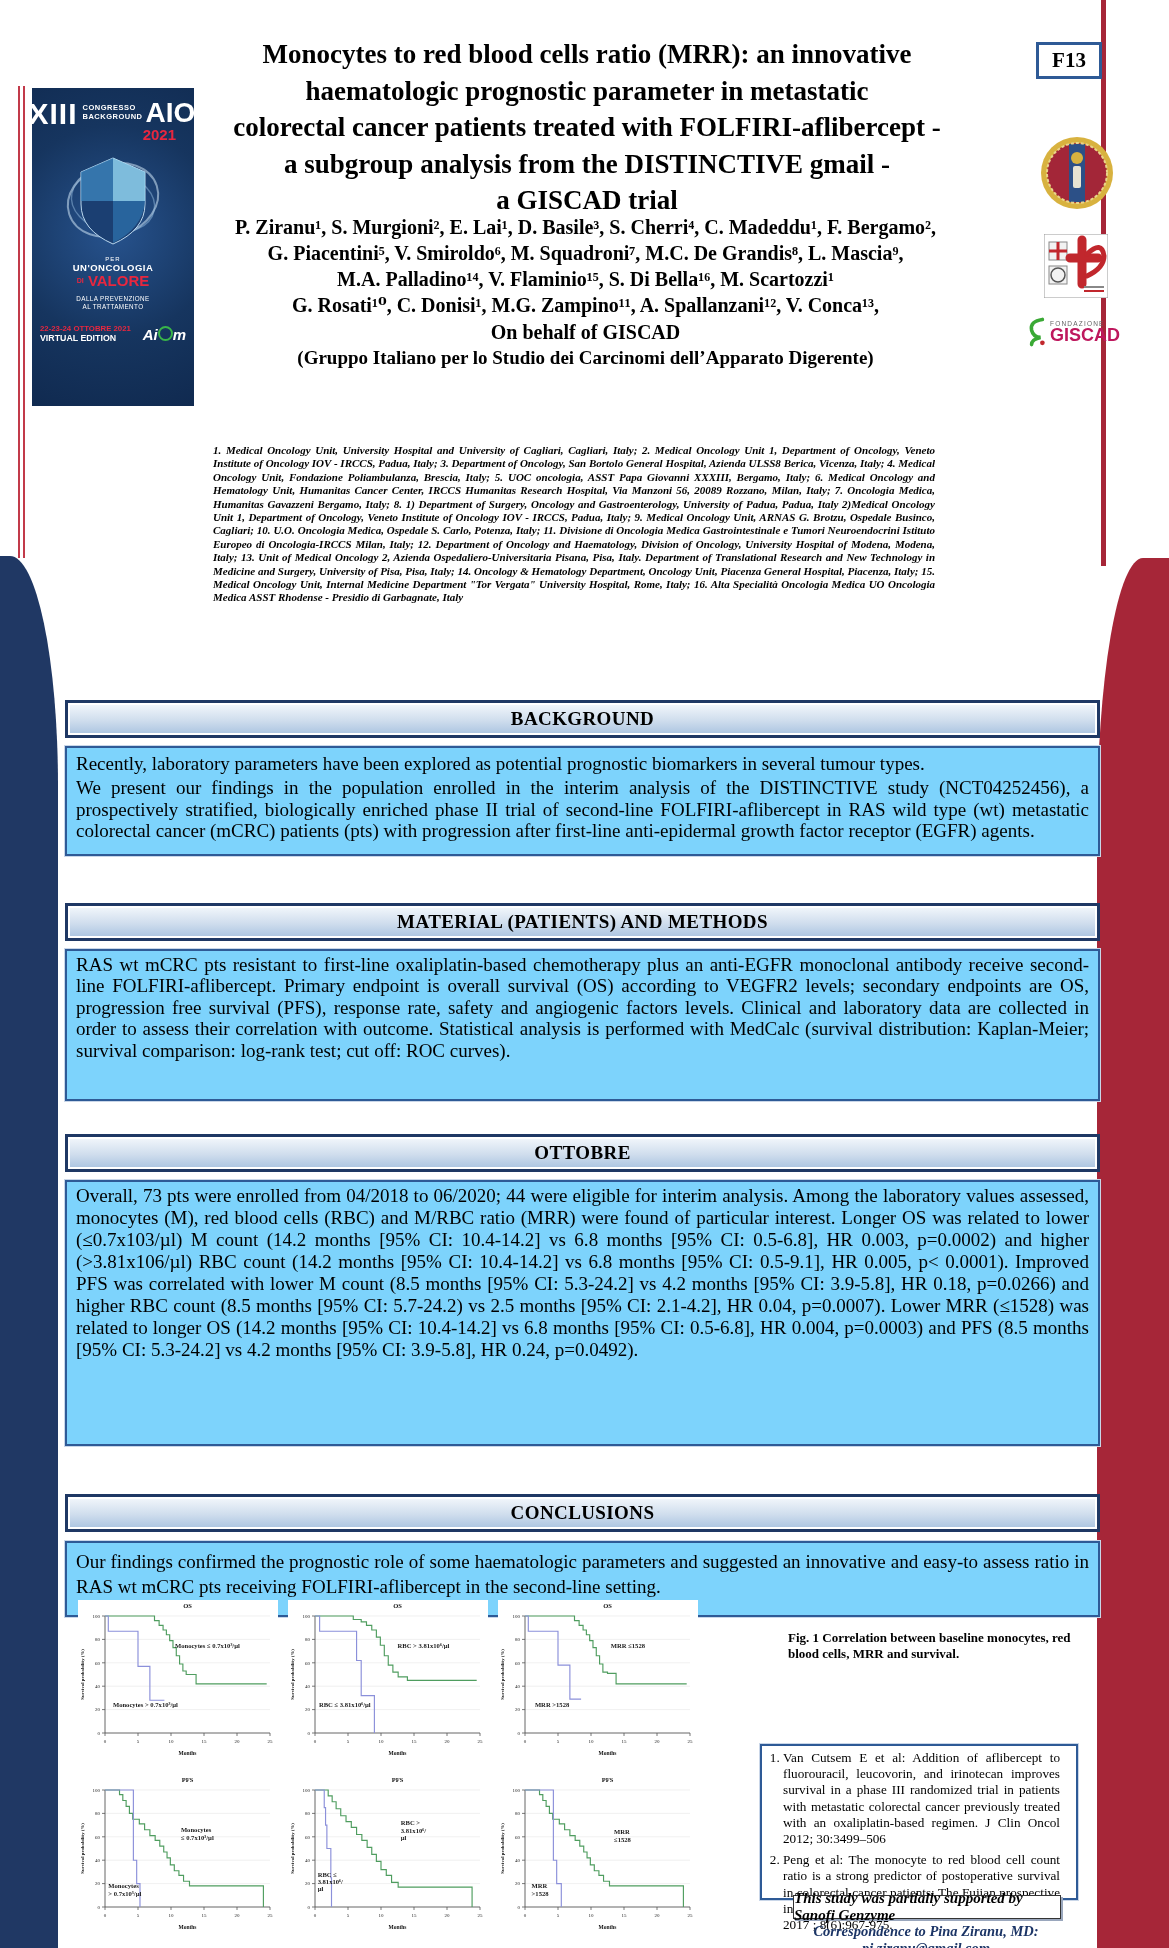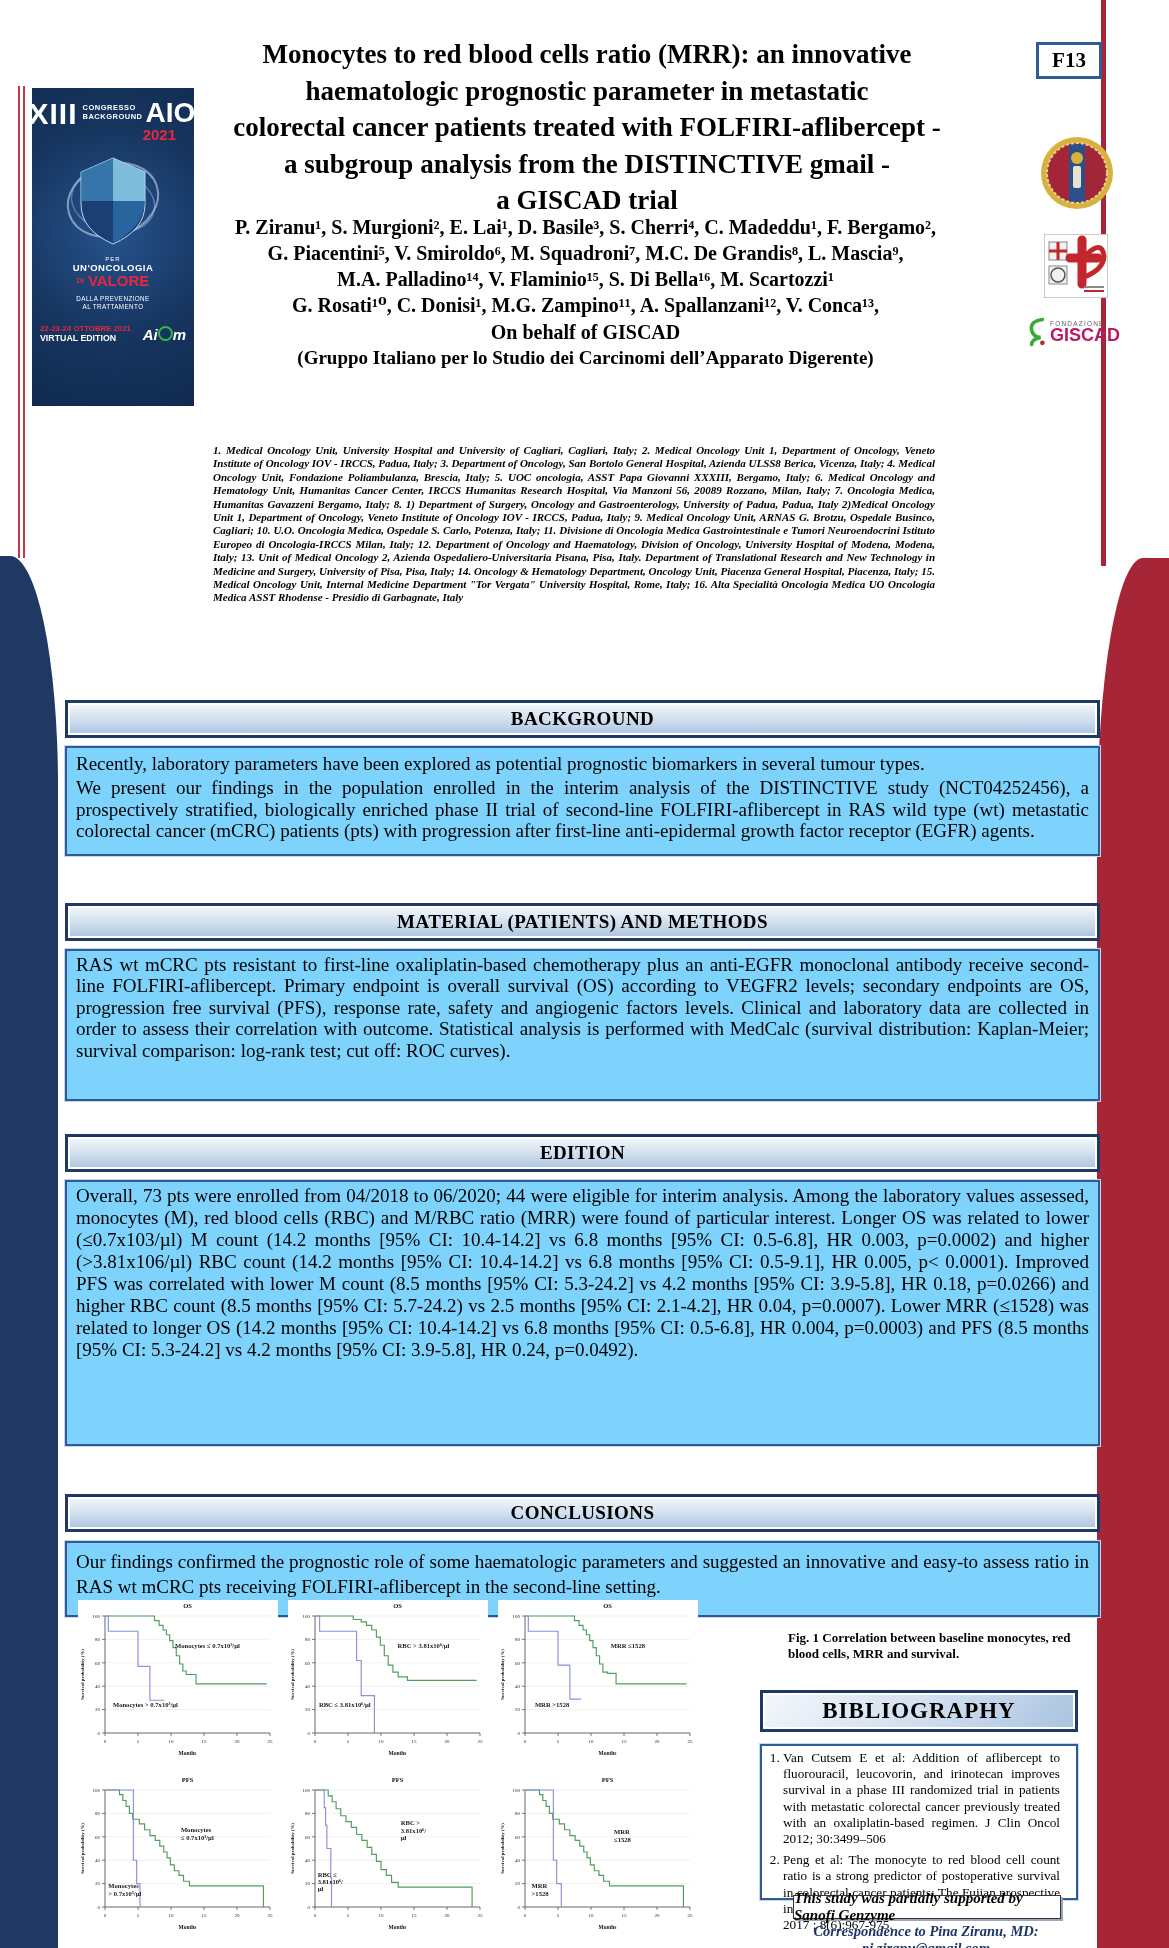--- a/index.html
+++ b/index.html
@@ -195,21 +195,21 @@
 
   <div class="sec-hdr" id="hdr-background">BACKGROUND</div>
   <div class="sec-box" id="box-background">
     <p>Recently, laboratory parameters have been explored as potential prognostic biomarkers in several tumour types.</p>
     <p>We present our findings in the population enrolled in the interim analysis of the DISTINCTIVE study (NCT04252456), a prospectively stratified, biologically enriched phase II trial of second-line FOLFIRI-aflibercept in RAS wild type (wt) metastatic colorectal cancer (mCRC) patients (pts) with progression after first-line anti-epidermal growth factor receptor (EGFR) agents.</p>
   </div>
 
   <div class="sec-hdr" id="hdr-methods">MATERIAL (PATIENTS) AND METHODS</div>
   <div class="sec-box" id="box-methods">RAS wt mCRC pts resistant to first-line oxaliplatin-based chemotherapy plus an anti-EGFR monoclonal antibody receive second-line FOLFIRI-aflibercept. Primary endpoint is overall survival (OS) according to VEGFR2 levels; secondary endpoints are OS, progression free survival (PFS), response rate, safety and angiogenic factors levels. Clinical and laboratory data are collected in order to assess their correlation with outcome. Statistical analysis is performed with MedCalc (survival distribution: Kaplan-Meier; survival comparison: log-rank test; cut off: ROC curves).</div>
 
-  <div class="sec-hdr" id="hdr-results">EDITION</div>
+  <div class="sec-hdr" id="hdr-results">OTTOBRE</div>
   <div class="sec-box" id="box-results">Overall, 73 pts were enrolled from 04/2018 to 06/2020; 44 were eligible for interim analysis. Among the laboratory values assessed, monocytes (M), red blood cells (RBC) and M/RBC ratio (MRR) were found of particular interest. Longer OS was related to lower (≤0.7x103/µl) M count (14.2 months [95% CI: 10.4-14.2] vs 6.8 months [95% CI: 0.5-6.8], HR 0.003, p=0.0002) and higher (&gt;3.81x106/µl) RBC count (14.2 months [95% CI: 10.4-14.2] vs 6.8 months [95% CI: 0.5-9.1], HR 0.005, p&lt; 0.0001). Improved PFS was correlated with lower M count (8.5 months [95% CI: 5.3-24.2] vs 4.2 months [95% CI: 3.9-5.8], HR 0.18, p=0.0266) and higher RBC count (8.5 months [95% CI: 5.7-24.2) vs 2.5 months [95% CI: 2.1-4.2], HR 0.04, p=0.0007). Lower MRR (≤1528) was related to longer OS (14.2 months [95% CI: 10.4-14.2] vs 6.8 months [95% CI: 0.5-6.8], HR 0.004, p=0.0003) and PFS (8.5 months [95% CI: 5.3-24.2] vs 4.2 months [95% CI: 3.9-5.8], HR 0.24, p=0.0492).</div>
 
   <div class="sec-hdr" id="hdr-conclusions">CONCLUSIONS</div>
   <div class="sec-box" id="box-conclusions">Our findings confirmed the prognostic role of some haematologic parameters and suggested an innovative and easy-to assess ratio in RAS wt mCRC pts receiving FOLFIRI-aflibercept in the second-line setting.</div>
 
   <div class="plots">
     <div class="plot-row">
       <svg class="plot" viewBox="0 0 200 160">
           <rect x="0" y="0" width="200" height="160" fill="#ffffff"></rect>
           <line x1="27" y1="109.60000000000001" x2="192" y2="109.60000000000001" stroke="#e6e6e6" stroke-width="0.6"></line>
@@ -450,21 +450,20 @@
           <path d="M27,16 L38.88,16 L38.88,16 L41.52,16 L41.52,20.680000000000003 L44.82000000000001,20.680000000000003 L44.82000000000001,26.529999999999994 L48.120000000000005,26.529999999999994 L48.120000000000005,32.38 L51.42,32.38 L51.42,39.39999999999999 L54.72,39.39999999999999 L54.72,45.25 L61.32,45.25 L61.32,49.93000000000001 L66.6,49.93000000000001 L66.6,55.779999999999994 L71.88,55.779999999999994 L71.88,61.63 L77.16,61.63 L77.16,66.31 L81.78,66.31 L81.78,72.16 L85.74000000000001,72.16 L85.74000000000001,78.01 L89.03999999999999,78.01 L89.03999999999999,83.86000000000001 L92.34,83.86000000000001 L92.34,90.88 L96.3,90.88 L96.3,96.72999999999999 L100.91999999999999,96.72999999999999 L100.91999999999999,101.41 L105.54,101.41 L105.54,107.26 L111.48,107.26 L111.48,111.94000000000001 L185.4,111.94000000000001 L185.4,111.94000000000001 L185.4,111.94000000000001 L185.4,133" fill="none" stroke="#4f9d5f" stroke-width="1.15"></path>
           <text x="116.10000000000001" y="60.46" font-size="6.6" font-weight="bold" fill="#1a1a1a" font-family="Liberation Serif, DejaVu Serif, serif"><tspan x="116.10000000000001" dy="0">MRR</tspan><tspan x="116.10000000000001" dy="7.4">≤1528</tspan></text>
           <path d="M27,16 L53.400000000000006,16 L53.400000000000006,16 L55.379999999999995,16 L55.379999999999995,86.2 L58.68,86.2 L58.68,109.60000000000001 L63.3,109.60000000000001 L63.3,133" fill="none" stroke="#8b90da" stroke-width="1.15"></path>
           <text x="33.6" y="114.28" font-size="6.6" font-weight="bold" fill="#1a1a1a" font-family="Liberation Serif, DejaVu Serif, serif"><tspan x="33.6" dy="0">MRR</tspan><tspan x="33.6" dy="7.4">&gt;1528</tspan></text>
         </svg>
     </div>
   </div>
 
   <div class="fig-caption">Fig. 1 Correlation between baseline monocytes, red blood cells, MRR and survival.</div>
 
-  <div class="bib-hdr">BIBLIOGRAPHY</div>
   <div class="bib-box">
     <ol>
       <li>Van Cutsem E et al: Addition of aflibercept to fluorouracil, leucovorin, and irinotecan improves survival in a phase III randomized trial in patients with metastatic colorectal cancer previously treated with an oxaliplatin-based regimen. J Clin Oncol 2012; 30:3499–506</li>
       <li>Peng et al: The monocyte to red blood cell count ratio is a strong predictor of postoperative survival in colorectal cancer patients: The Fujian prospective investigation of cancer (FIESTA) study. J Cancer 2017 ; 8(6):967-975.</li>
     </ol>
   </div>
 
   <div class="support-box">This study was partially supported by Sanofi Genzyme</div>
   <div class="correspondence">
     <div>Correspondence to Pina Ziranu, MD:</div>

